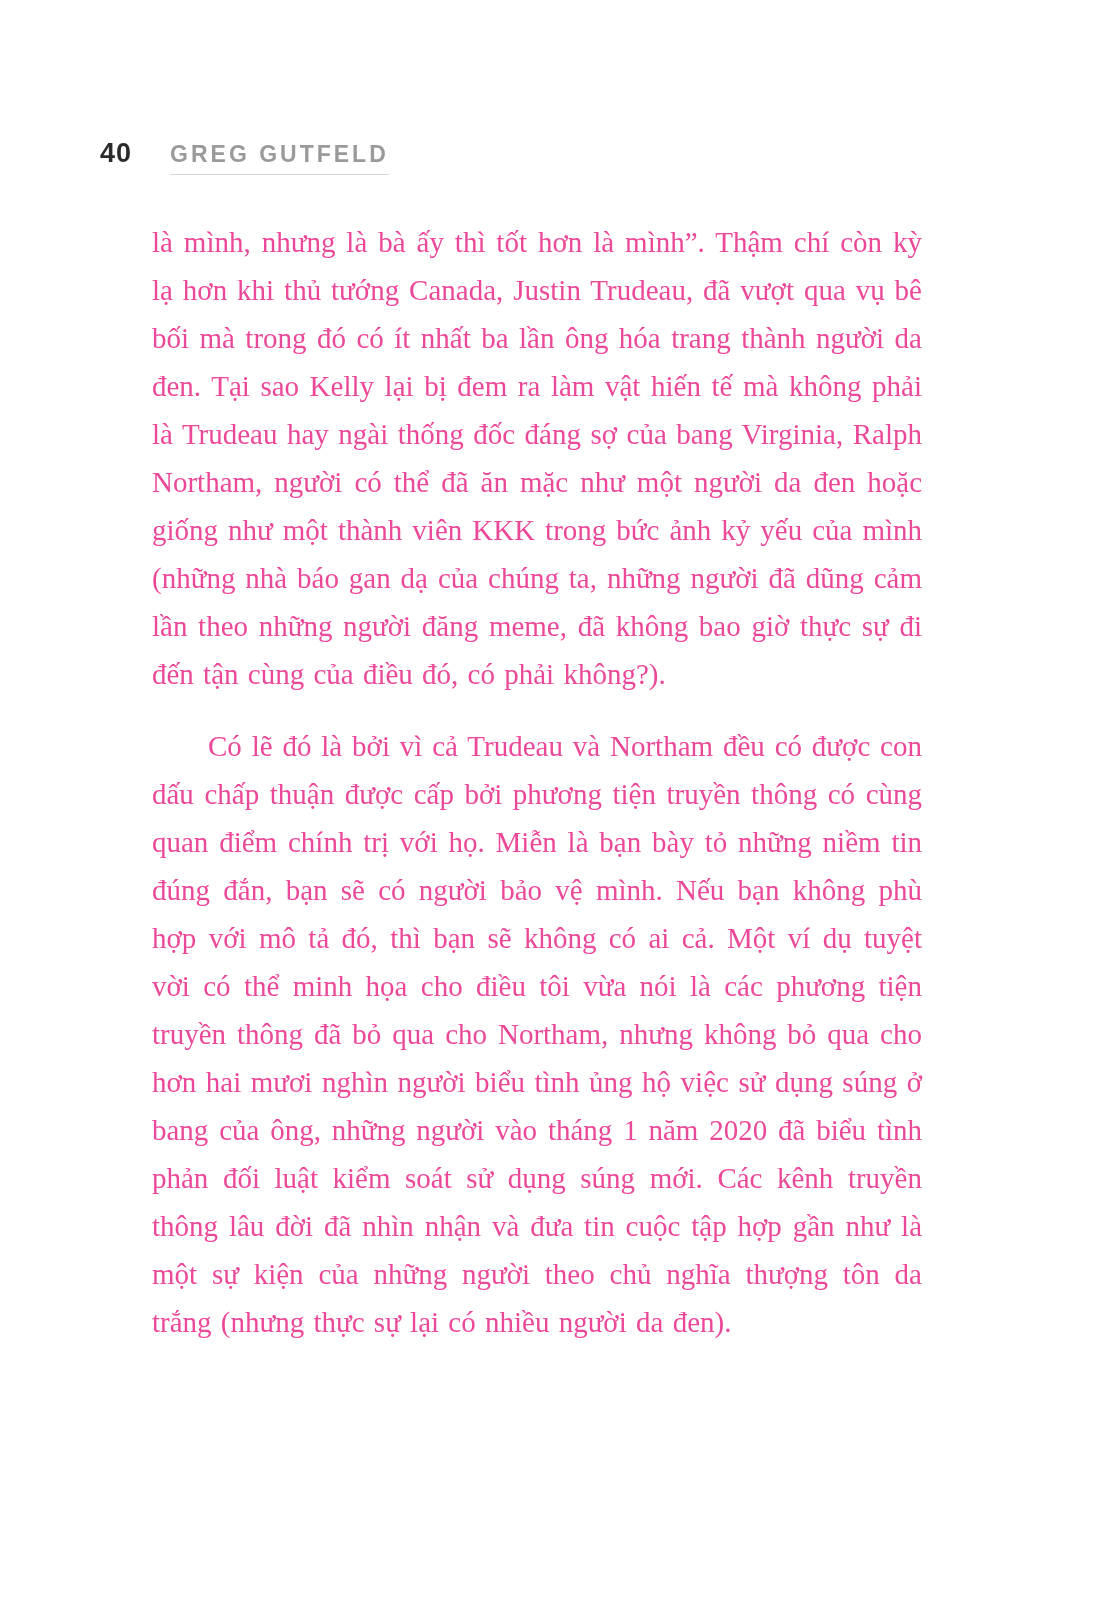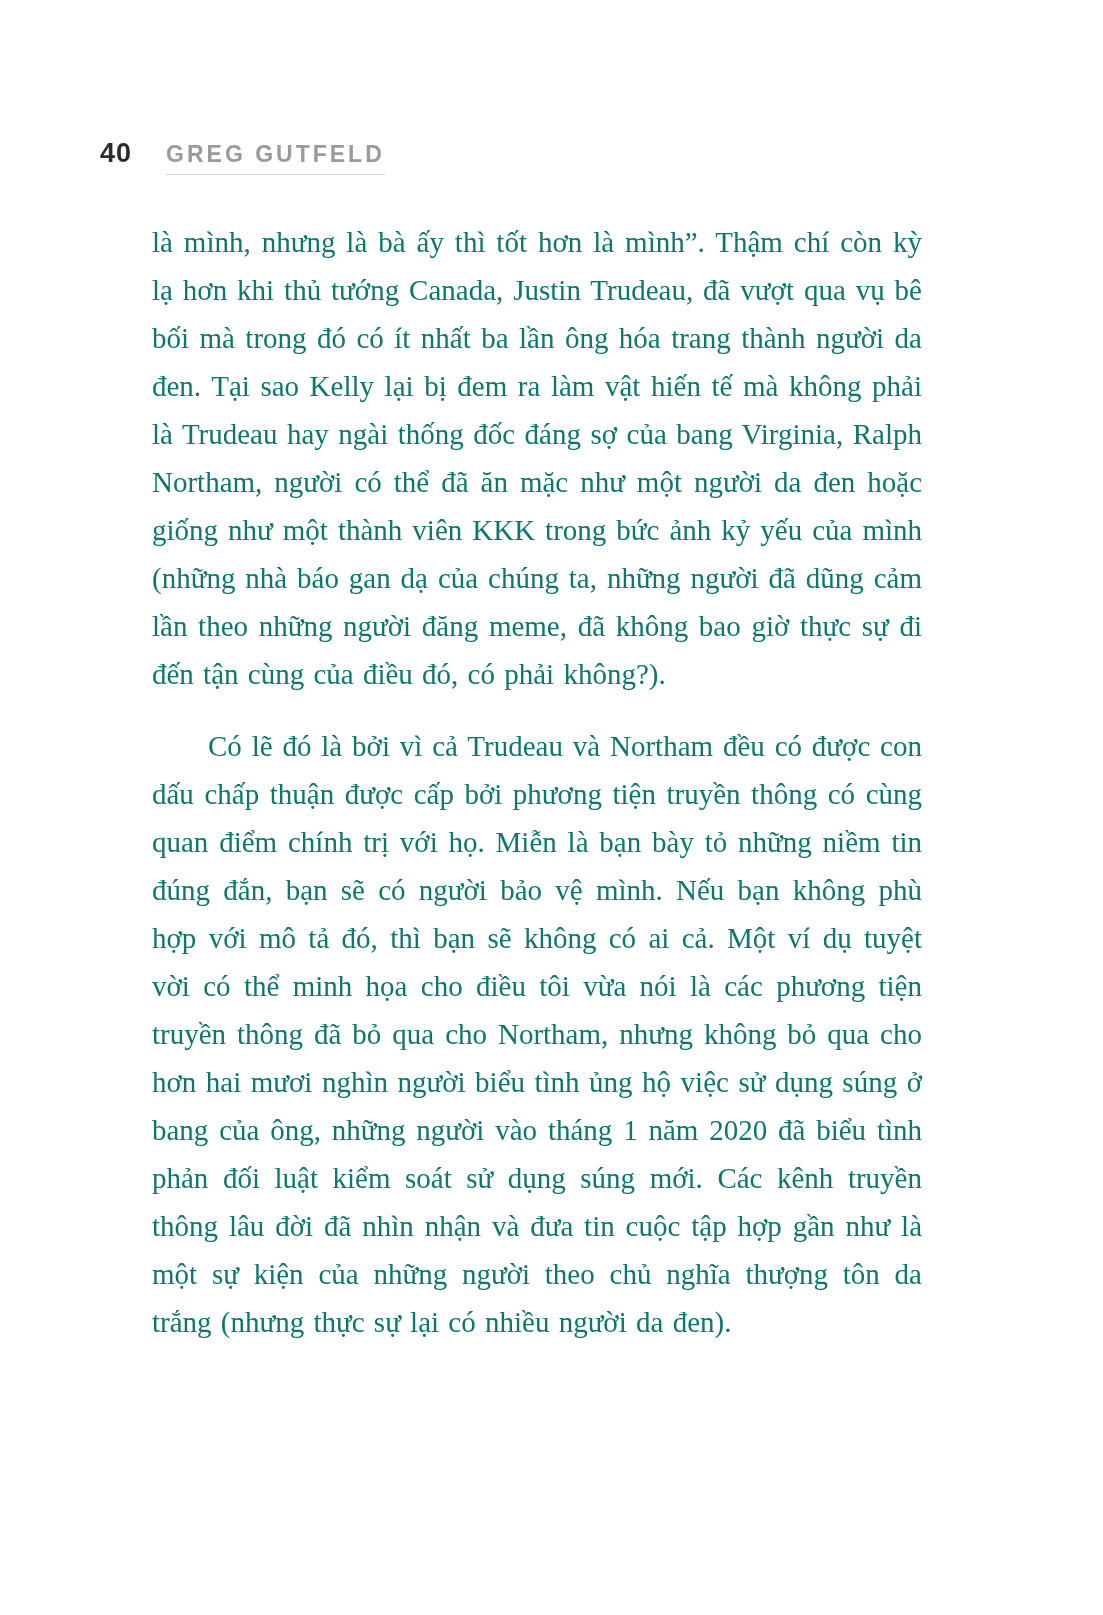--- a/index.html
+++ b/index.html
@@ -23,53 +23,54 @@
     background: #ffffff;
     position: relative;
   }
 
   .running-head {
     position: absolute;
     top: 138px;
     left: 100px;
     display: flex;
     align-items: baseline;
-    gap: 34px;
+    gap: 22px;
     font-family: "Liberation Sans", "DejaVu Sans", sans-serif;
   }
 
   .page-number {
     font-size: 27px;
     font-weight: 700;
     color: #2b2b2b;
     letter-spacing: 1px;
   }
 
   .book-author {
     font-size: 23px;
     font-weight: 600;
     color: #9a9a9a;
     letter-spacing: 3px;
     text-transform: uppercase;
     border-bottom: 1px solid #d8d8d8;
     padding-bottom: 6px;
+    margin-left: 16px;
   }
 
   .text-block {
     position: absolute;
     top: 218px;
     left: 152px;
     width: 770px;
   }
 
   .text-block p {
     font-size: 29px;
     line-height: 48px;
     text-align: justify;
-    color: #0f766e;
+    color: #ec4899;
     word-spacing: 2px;
   }
 
   .text-block p + p {
     margin-top: 24px;
   }
 
   .text-block p.indent {
     text-indent: 56px;
   }

